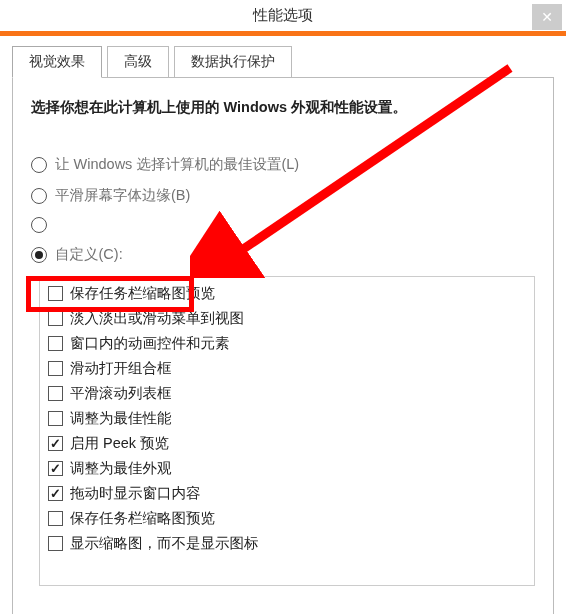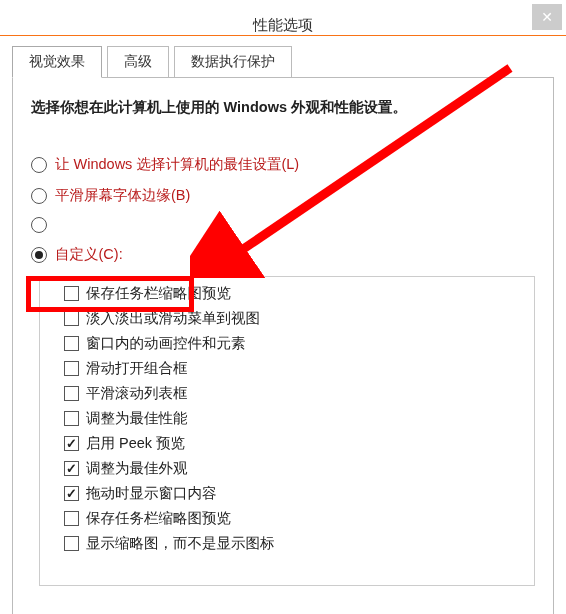--- a/index.html
+++ b/index.html
@@ -8,23 +8,23 @@
       font-size: 14px;
       background: #fff;
       width: 566px;
       height: 614px;
       position: relative;
       overflow: hidden;
     }
     .titlebar {
       height: 36px;
       background: #fff;
-      border-bottom: 1px solid #f97316;
-      display: flex;
-      align-items: flex-end;
+      border-bottom: 5px solid #f97316;
+      display: flex;
+      align-items: center;
       position: relative;
     }
     .titlebar-title {
       width: 100%;
       text-align: center;
       font-size: 15px;
       color: #333;
     }
     .close-btn {
       position: absolute;
@@ -103,27 +103,27 @@
     }
     .radio-circle.checked::after {
       content: '';
       width: 8px;
       height: 8px;
       background: #222;
       border-radius: 50%;
     }
     .radio-label {
       font-size: 14.5px;
-      color: #b91c1c;
+      color: #737373;
     }
     .checkbox-list {
       border: 1px solid #ccc;
       margin-top: 10px;
       margin-left: 8px;
-      padding: 4px 16px;
+      padding: 4px 0;
       height: 310px;
       overflow: hidden;
     }
     .checkbox-item {
       display: flex;
       align-items: center;
       padding: 3px 8px;
       cursor: pointer;
     }
     .checkbox-box {

